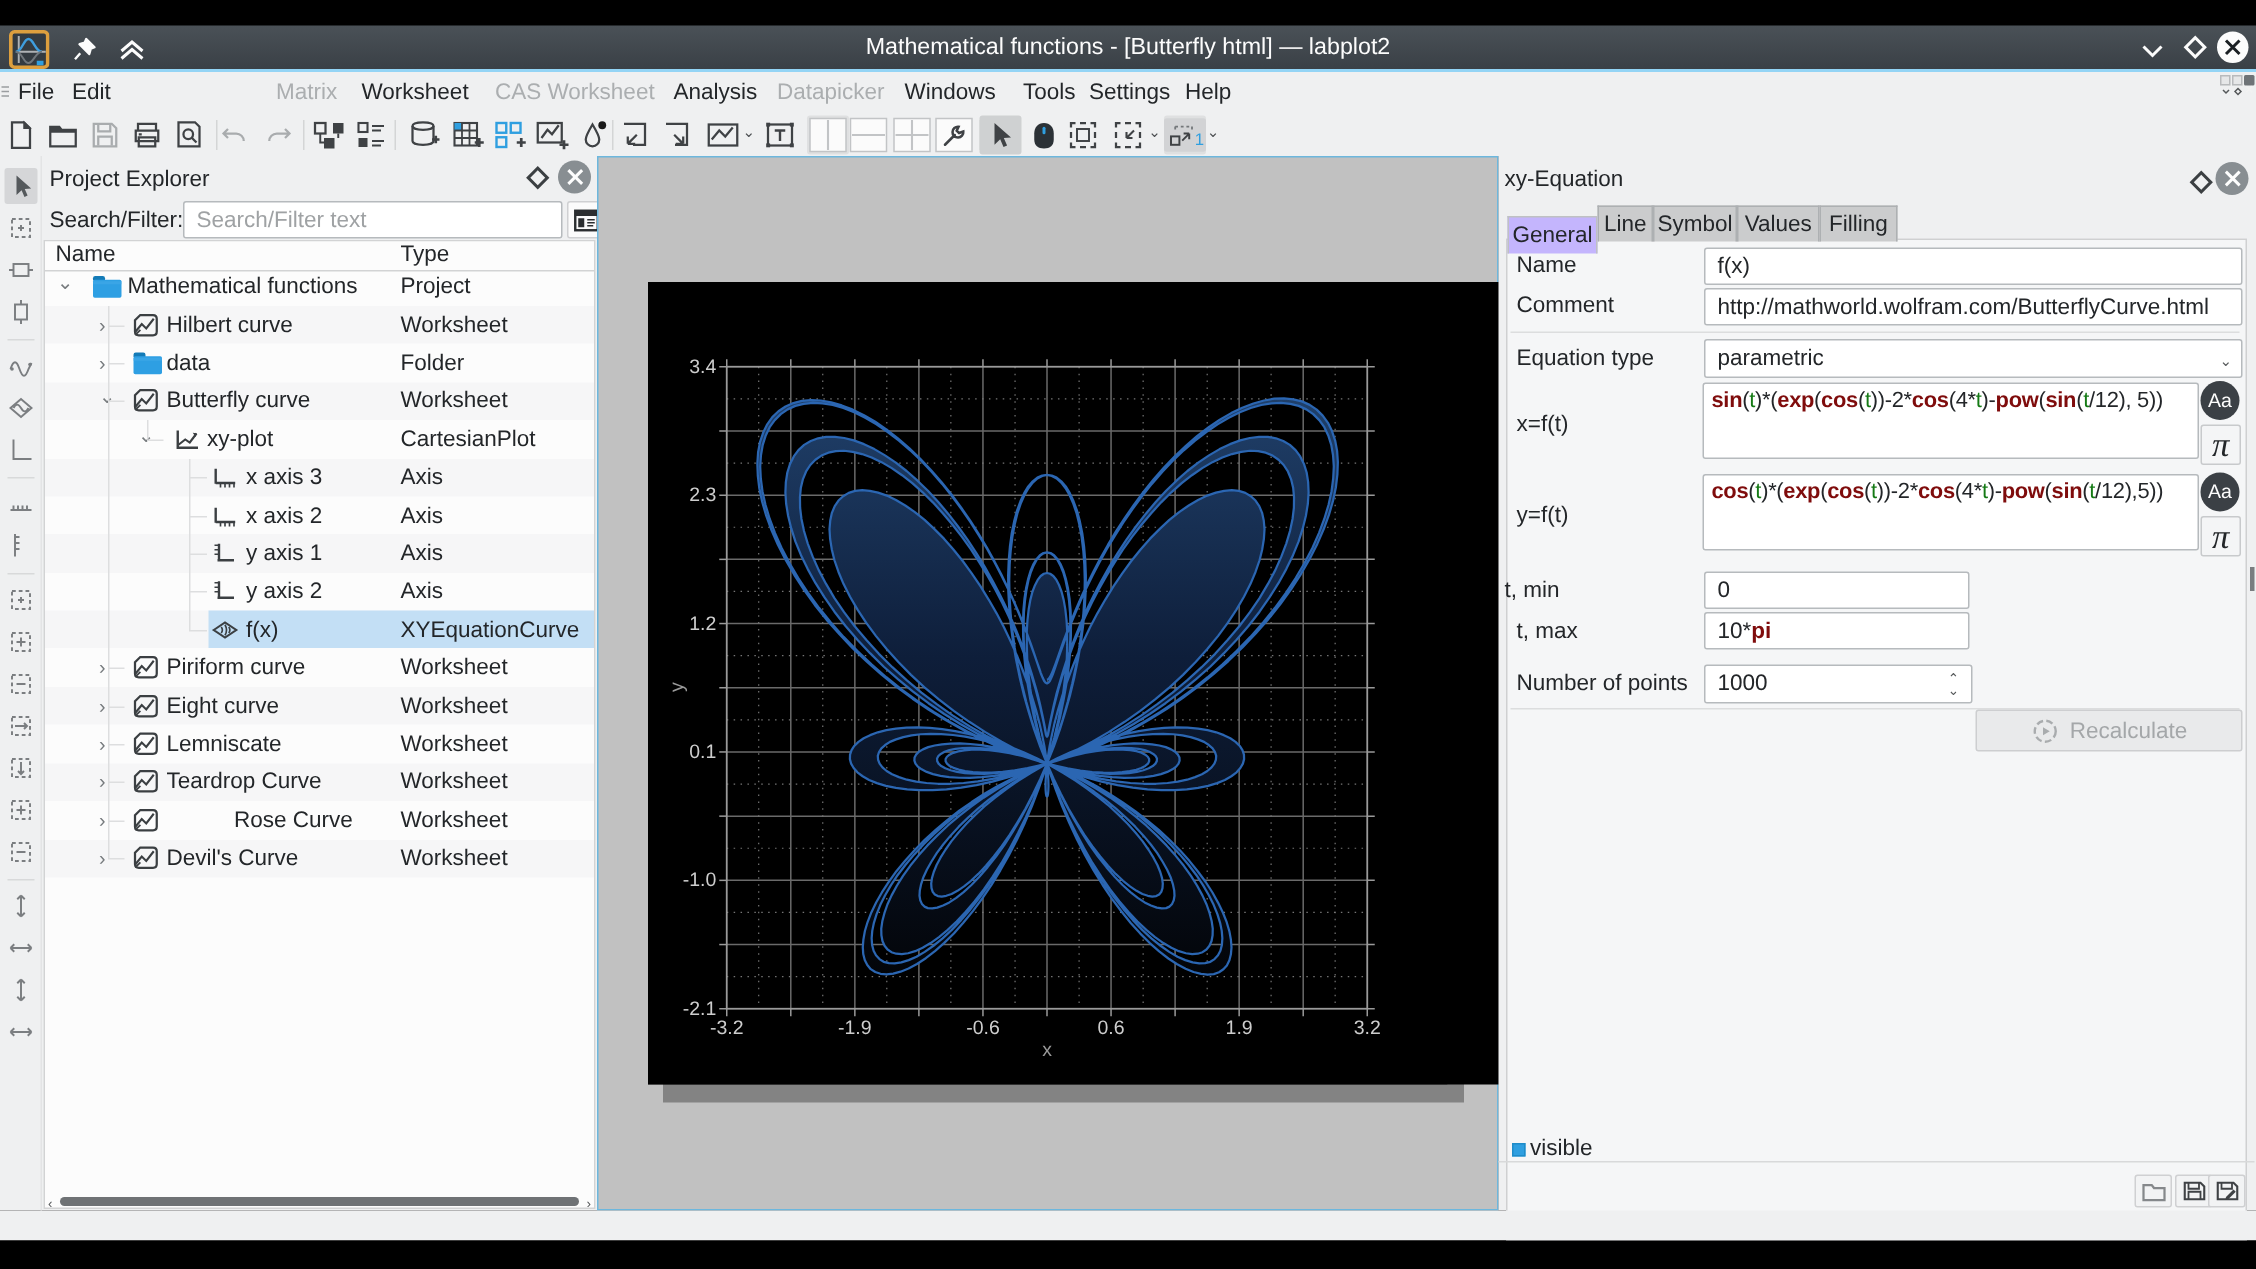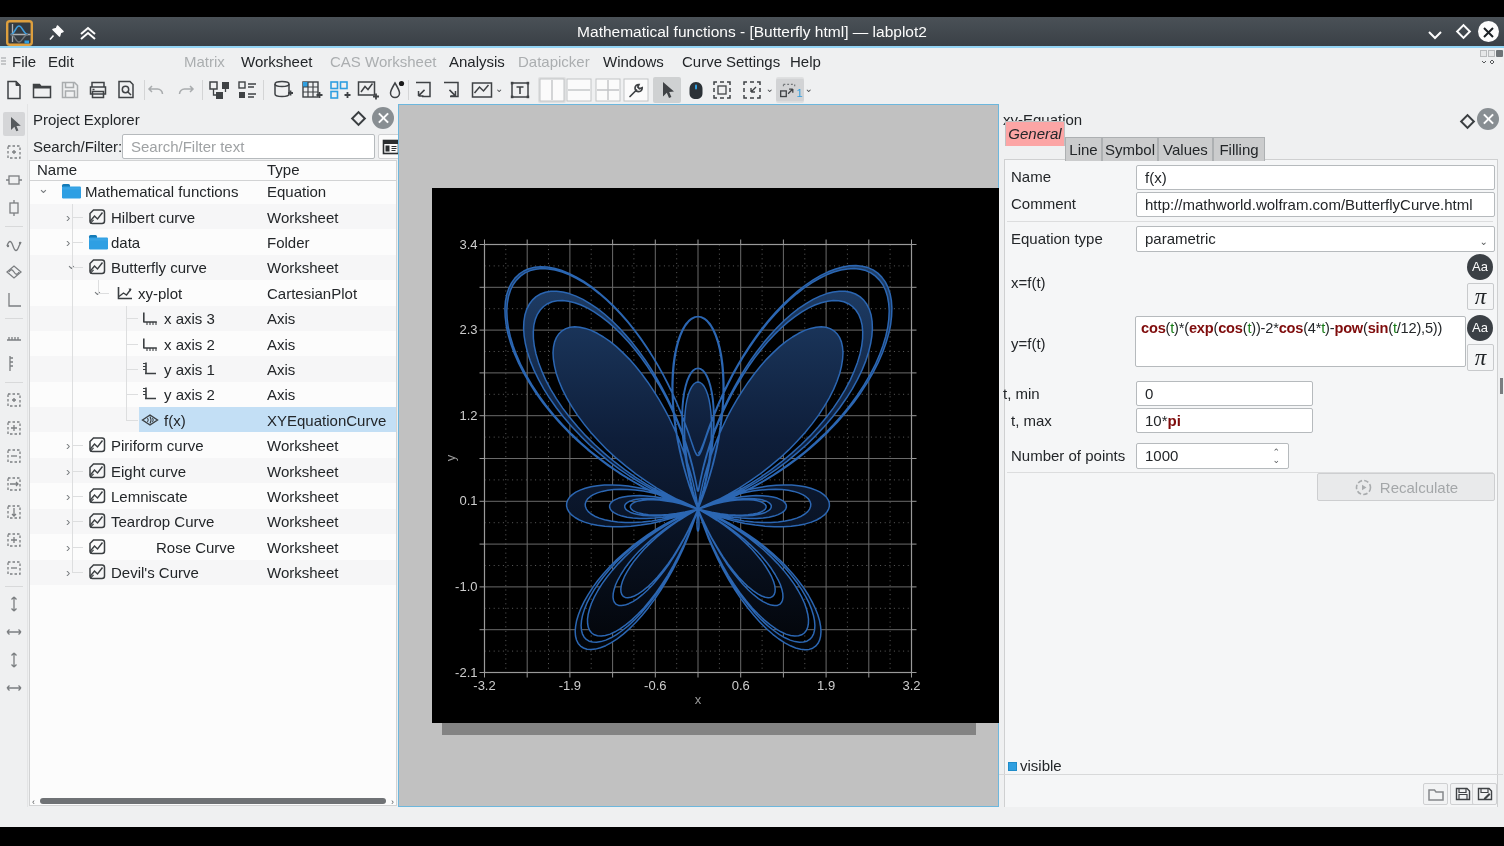--- a/index.html
+++ b/index.html
@@ -33,21 +33,21 @@
 .tico svg { display:block; }
 .texp { color:#777b7e; font-size:13px; }
 .bl { background:#dddedf; }
 #wsheet { left:398px; top:104px; width:601px; height:703px; background:#c1c1c1; border:1px solid #6db7dd; }
 #rightdock { left:999px; top:104px; width:505px; height:703px; background:#eff0f1; font-size:15px; color:#232629; }
 .rlab { position:absolute; white-space:nowrap; }
 .rinput { position:absolute; background:#fff; border:1px solid #b6babd; border-radius:2px; font-size:15px; color:#232629; padding:1px 0 0 8px; overflow:hidden; white-space:nowrap; line-height:22px; }
 .sep { position:absolute; height:1px; background:#dcddde; }
 .fn { color:#7f0c0c; } .eqtxt { font-size:14.6px; letter-spacing:-0.2px; padding-left:5px; line-height:20px; } .vr { color:#157a15; font-weight:normal; }
 .tab { position:absolute; top:33px; height:24px; border:1px solid #adb0b2; border-bottom:none; background:#cbcccd; text-align:center; line-height:23px; font-size:15px; }
-.tab.act { background:#fca5a5; height:25px; top:17px; border-color:#bfc1c3; z-index:3;font-style:italic; }
+.tab.act { background:#c4b5fd; height:25px; top:40px; border-color:#bfc1c3; z-index:3; }
 #bottomblack { left:0; top:827px; width:1504px; height:19px; background:#000; }
 #statusbar { left:0; top:807px; width:1504px; height:20px; background:#eff0f1; }
 .spin { position:absolute; color:#55585a; font-size:9px; line-height:8px; }
 .circbtn { position:absolute; width:26px; height:26px; border-radius:50%; background:#3b4045; color:#fcfcfc; font-size:13px; text-align:center; line-height:25px; }
 .sqbtn { position:absolute; width:27px; height:27px; border:1px solid #c8cacc; border-radius:2px; background:#f4f5f6; text-align:center; }
 .minibtn { position:absolute; width:25px; height:22px; border:1px solid #cfd0d2; border-radius:2px; background:#f2f3f4; display:flex; align-items:center; justify-content:center; }
 </style></head><body>
 <div class="abs" id="titlebar"></div>
 <div class="abs" id="titletext">Mathematical functions - [Butterfly html] — labplot2</div>
 <div class="abs" style="left:6px;top:20px;"><svg width="27" height="26" viewBox="0 0 27 26" xmlns="http://www.w3.org/2000/svg">
@@ -78,21 +78,21 @@
       </svg></span>
 <span style="left:12px;">File</span>
     <span style="left:48px;">Edit</span>
     <span class="dis" style="left:82px;margin-top:36px;">Spreadsheet</span>
     <span class="dis" style="left:184px;">Matrix</span>
     <span style="left:241px;">Worksheet</span>
     <span class="dis" style="left:330px;">CAS Worksheet</span>
     <span style="left:449px;">Analysis</span>
     <span class="dis" style="left:518px;">Datapicker</span>
     <span style="left:603px;">Windows</span>
-    <span style="left:682px;">Curve</span>
+    <span style="left:682px;">Tools</span>
     <span style="left:726px;">Settings</span>
     <span style="left:790px;">Help</span>
 <div class="abs" style="left:1480px;top:1.5px;width:7px;height:7px;background:#e6e7e8;border:0.5px solid #b8babc;"><svg width="6" height="6">
         <path d="M1 2 l2 2 2-2" fill="none" stroke="#55585a" stroke-width="1"></path>
       </svg></div>
 <div class="abs" style="left:1488px;top:1.5px;width:7px;height:7px;background:#e6e7e8;border:0.5px solid #b8babc;"><svg width="6" height="6">
         <path d="M3 1 l2 2 -2 2 -2-2 z" fill="none" stroke="#55585a" stroke-width="1"></path>
       </svg></div>
 <div class="abs" style="left:1495.5px;top:1.5px;width:7px;height:7px;background:#6e7377;border-radius:1px;"><svg width="7" height="7">
         <path d="M1.5 1.5 l4 4 M5.5 1.5 l-4 4" stroke="#f2f2f2" stroke-width="1.1"></path>
@@ -426,21 +426,21 @@
     <div class="trow" style="top:17.5px;">
         <span class="texp" style="left:8px;"><span class="expo" style="position:relative;top:-3px;">⌄</span></span>
         <span class="tico" style="left:31px;">
           <svg width="21" height="17" viewBox="0 0 21 17" xmlns="http://www.w3.org/2000/svg">
             <path d="M1 3 q0-1.5 1.5-1.5 h5 q1.5 0 1.5 1.5 l0 1.5 h-8 z" fill="#147bb7"></path>
             <rect x="1" y="4" width="19" height="12" rx="1.2" fill="#2e9fe3"></rect>
             <path d="M1 5 h19 v2 h-19 z" fill="#43aae8" opacity="0.6"></path>
           </svg>
         </span>
         <span class="tname" style="left:55px;">Mathematical functions</span>
-        <span class="ttype">Equation</span>
+        <span class="ttype">Project</span>
       </div>
       <div class="trow talt" style="top:42.9px;">
         <span class="texp" style="left:36px;">
           <span class="expc">›</span>
         </span>
         <span class="tico" style="left:58px;">
           <svg width="18" height="17" viewBox="0 0 18 17" xmlns="http://www.w3.org/2000/svg">
             <path d="M5.5 1.5 h8.5 q2.5 0 2.5 2.5 v8.5 q0 2.5 -2.5 2.5 h-9.5 q-2.5 0 -2.5 -2.5 v-7.5 z" fill="none" stroke="#3b3f42" stroke-width="1.5"></path>
             <path d="M2 13 l4.5-5.5 3 3 5-6.5" fill="none" stroke="#3b3f42" stroke-width="1.4"></path>
             <path d="M2.2 14.8 l3.4-3.4" stroke="#3b3f42" stroke-width="1.2"></path>
@@ -776,32 +776,33 @@
   <div class="tab" style="left:214px;width:52px;">Filling</div>
 
   <div class="rlab" style="left:12px;top:64px;">Name</div>
   <div class="rinput" style="left:137px;top:61px;width:359px;height:25px;">f(x)</div>
   <div class="rlab" style="left:12px;top:91px;">Comment</div>
   <div class="rinput" style="left:137px;top:88px;width:359px;height:25px;">http://mathworld.wolfram.com/ButterflyCurve.html</div>
   <div class="sep" style="left:8px;top:117px;width:486px;"></div>
   <div class="rlab" style="left:12px;top:126px;">Equation type</div>
   <div class="rinput" style="left:137px;top:122px;width:359px;height:26px;">parametric<span class="abs" style="right:6px;top:4px;color:#55585a;font-size:10px;">⌄</span></div>
   <div class="rlab" style="left:12px;top:170px;">x=f(t)</div>
+  <div class="rinput eqtxt" style="left:136px;top:151px;width:331px;height:51px;"><b class="fn">sin</b>(<span class="vr">t</span>)*(<b class="fn">exp</b>(<b class="fn">cos</b>(<span class="vr">t</span>))-2*<b class="fn">cos</b>(4*<span class="vr">t</span>)-<b class="fn">pow</b>(<b class="fn">sin</b>(<span class="vr">t</span>/12), 5))</div>
   <div class="circbtn" style="left:468px;top:150px;">Aa</div>
   <div class="sqbtn" style="left:468px;top:179px;font-size:23px;font-style:italic;font-family:'Liberation Serif';line-height:25px;">π</div>
   <div class="rlab" style="left:12px;top:231px;">y=f(t)</div>
   <div class="rinput eqtxt" style="left:136px;top:212px;width:331px;height:51px;"><b class="fn">cos</b>(<span class="vr">t</span>)*(<b class="fn">exp</b>(<b class="fn">cos</b>(<span class="vr">t</span>))-2*<b class="fn">cos</b>(4*<span class="vr">t</span>)-<b class="fn">pow</b>(<b class="fn">sin</b>(<span class="vr">t</span>/12),5))</div>
   <div class="circbtn" style="left:468px;top:211px;">Aa</div>
   <div class="sqbtn" style="left:468px;top:240px;font-size:23px;font-style:italic;font-family:'Liberation Serif';line-height:25px;">π</div>
   <div class="rlab" style="left:4px;top:281px;">t, min</div>
   <div class="rinput" style="left:137px;top:277px;width:177px;height:25px;">0</div>
   <div class="rlab" style="left:12px;top:308px;">t, max</div>
   <div class="rinput" style="left:137px;top:304px;width:177px;height:25px;">10*<b class="fn">pi</b></div>
   <div class="rlab" style="left:12px;top:343px;">Number of points</div>
-  <div class="rinput" style="left:137px;top:339px;width:153px;height:26px;">1000<span class="spin" style="right:8px;top:4px;">⌃<br>⌄</span></div>
+  <div class="rinput" style="left:137px;top:339px;width:179px;height:26px;">1000<span class="spin" style="right:8px;top:4px;">⌃<br>⌄</span></div>
   <div class="sep" style="left:8px;top:368px;width:486px;"></div>
   <div class="abs" style="left:318px;top:369px;width:178px;height:28px;background:#e9eaeb;border:1px solid #cdced0;border-radius:2px;display:flex;align-items:center;justify-content:center;color:#a4a7a9;">
       <svg width="19" height="19" viewBox="0 0 19 19" xmlns="http://www.w3.org/2000/svg">
         <circle cx="9.5" cy="9.5" r="7" fill="none" stroke="#a9acae" stroke-width="1.6" stroke-dasharray="4.5 2.2"></circle>
         <path d="M8 6.8 l4.5 2.7 -4.5 2.7 z" fill="#a9acae"></path>
       </svg>
       <span style="margin-left:7px;">Recalculate</span>
     </div>
   <div class="abs" style="left:9px;top:658px;width:9px;height:9px;background:#2f9fe0;border:1px solid #1f8cc9;"></div>
   <div class="rlab" style="left:21px;top:653px;">visible</div>

